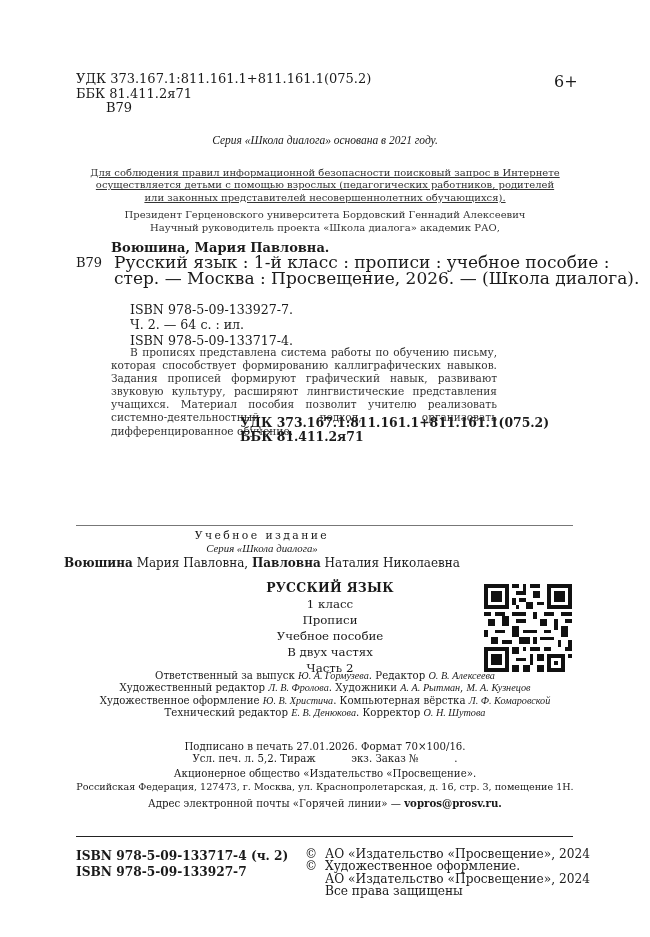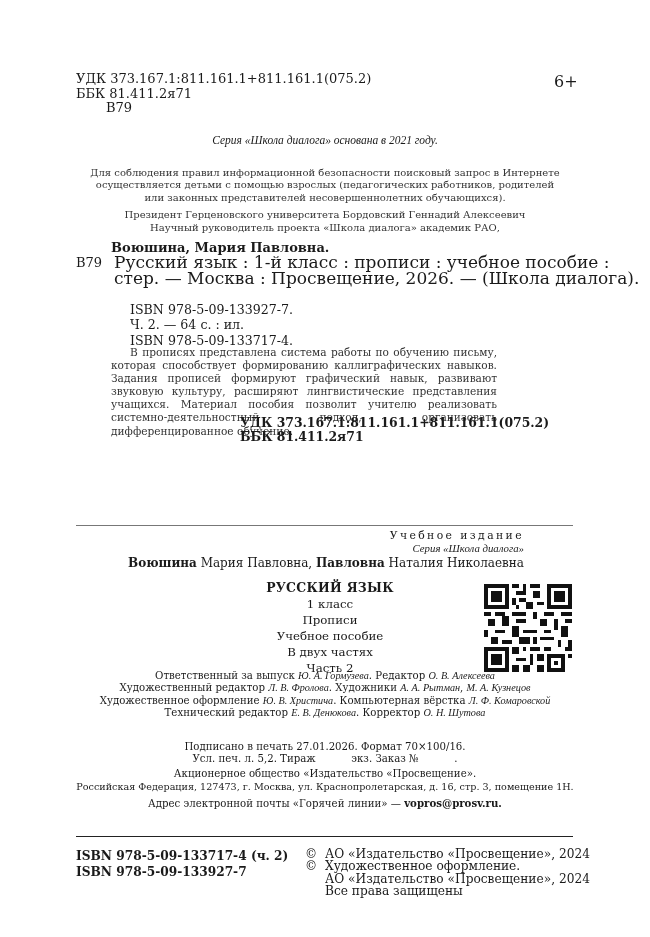--- a/index.html
+++ b/index.html
@@ -10,35 +10,35 @@
   .bold { font-weight:bold; }
   .it { font-style:italic; }
   .center { text-align:center; }
   .line { white-space:nowrap; }
 
   #udk-top { left:76px; top:72px; font-size:13px; line-height:14.5px; font-family:"DejaVu Serif", serif; }
   #udk-top .b79 { padding-left:30px; }
   #age { left:554px; top:72px; font-size:16px; font-family:"DejaVu Serif", serif; }
 
   #series-note { left:0; width:650px; top:134px; font-size:11.5px; }
-  #safety { left:0; width:650px; top:167px; font-size:10px; line-height:12.3px; color:#333; }
+  #safety { left:0; width:650px; top:167px; font-size:10px; line-height:12.3px; color:#333;text-decoration:underline; }
   #supervisor { left:0; width:650px; top:209px; font-size:10px; line-height:12.5px; color:#333; }
 
   #author-head { left:111px; top:240px; font-size:13px; }
   #b79-left { left:76px; top:255px; font-size:13px; }
   #biblio { left:114px; top:255px; font-size:17px; line-height:15.8px; }
   #isbns { left:130px; top:302px; font-size:12.6px; line-height:15.3px; }
   #annot { left:111px; top:346px; width:386px; font-size:10.6px; line-height:13.1px; color:#333;
            text-align:justify; }
   #annot p { margin:0; text-indent:19px; }
   #udk-bottom { left:240px; top:416px; font-size:12.4px; line-height:13.5px; }
 
   .hr { position:absolute; left:76px; width:497px; height:1px; background:#777; }
 
-  #imprint-top { left:0; width:524px; top:529px;text-align:right; }
+  #imprint-top { left:0; width:524px; top:529px; }
   .spaced { letter-spacing:2.4px; font-size:10.8px; }
   #imprint-top .sub { font-size:10.8px; }
   #authors-line { font-size:12px; margin-top:2px; }
 
   #title-block { left:190px; width:280px; top:580px; font-size:11.8px; line-height:16px; }
   #title-block .t { font-size:12.4px; font-weight:bold; letter-spacing:0.3px; }
 
   #credits { left:0; width:650px; top:670px; font-size:10.2px; line-height:12.3px; }
   #print-info { left:0; width:650px; top:741px; font-size:10.2px; line-height:12.3px; }
   #publisher { left:0; width:650px; top:768px; font-size:10.2px; line-height:12.5px; }

